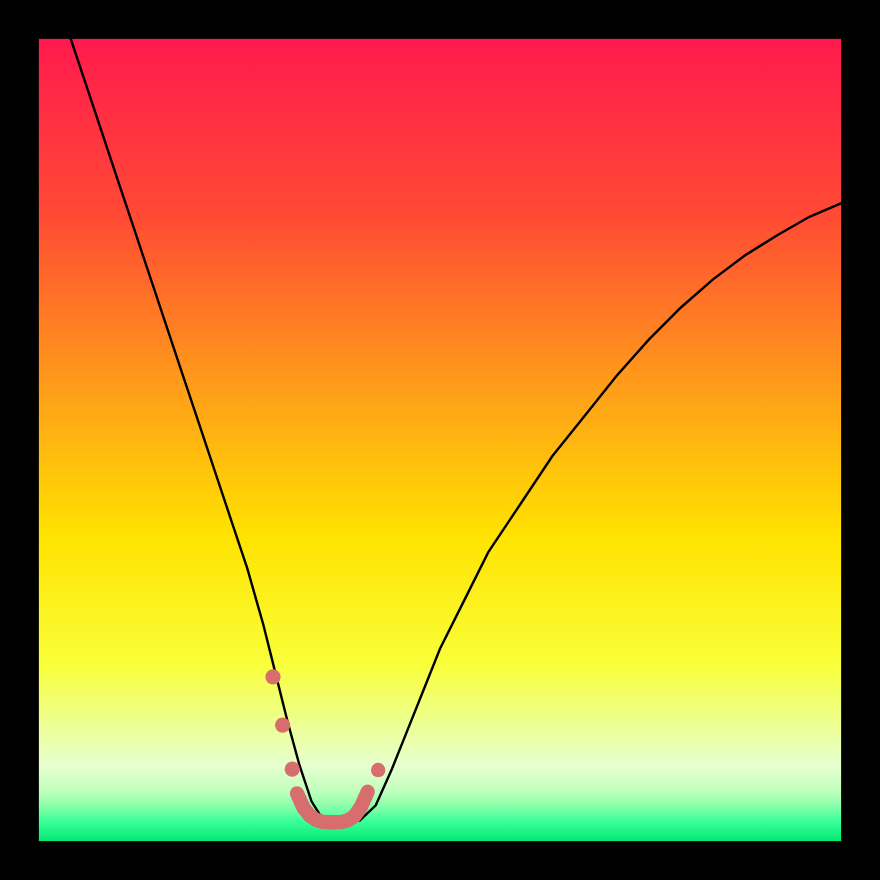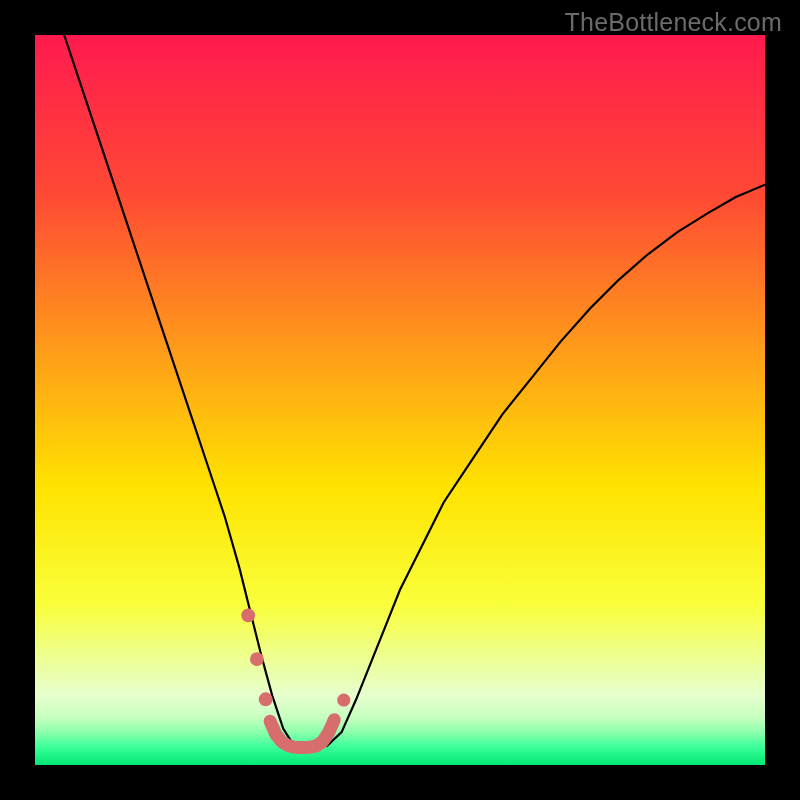--- a/index.html
+++ b/index.html
@@ -47,21 +47,20 @@
     font-size: 25px;
     font-weight: 500;
     color: #6b6b6b;
     letter-spacing: 0.2px;
   }
 </style>
 </head>
 <body>
 
 <div class="frame">
-  <div class="watermark">TheBottleneck.com</div>
 
   <div class="plot-area">
     <svg class="gradient-bg" viewBox="0 0 730 730" preserveAspectRatio="none">
       <defs>
         <linearGradient id="heat" x1="0" y1="0" x2="0" y2="1">
             <stop offset="0%" stop-color="#ff1a4e"></stop>
             <stop offset="22%" stop-color="#ff4a34"></stop>
             <stop offset="45%" stop-color="#ffa317"></stop>
             <stop offset="62%" stop-color="#ffe300"></stop>
             <stop offset="78%" stop-color="#f9ff3a"></stop>

